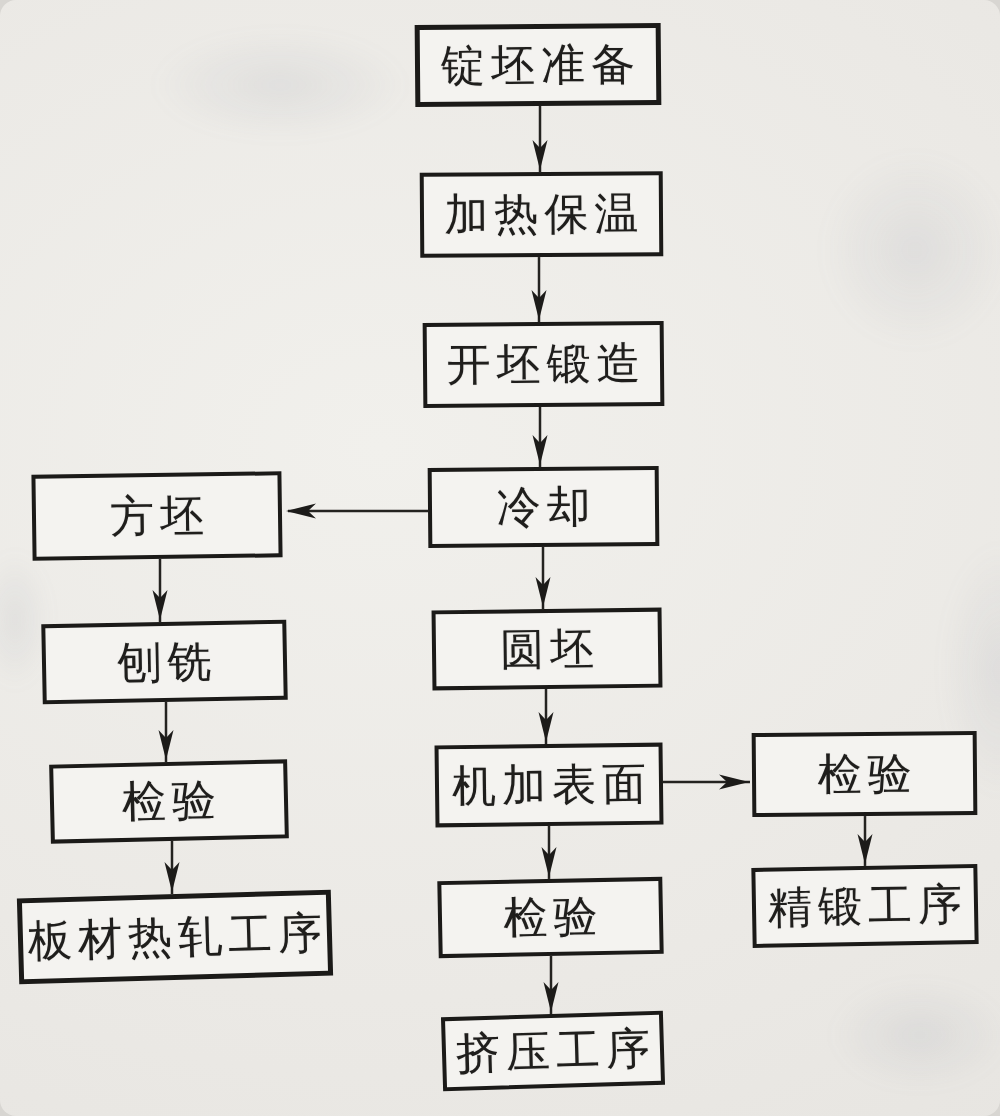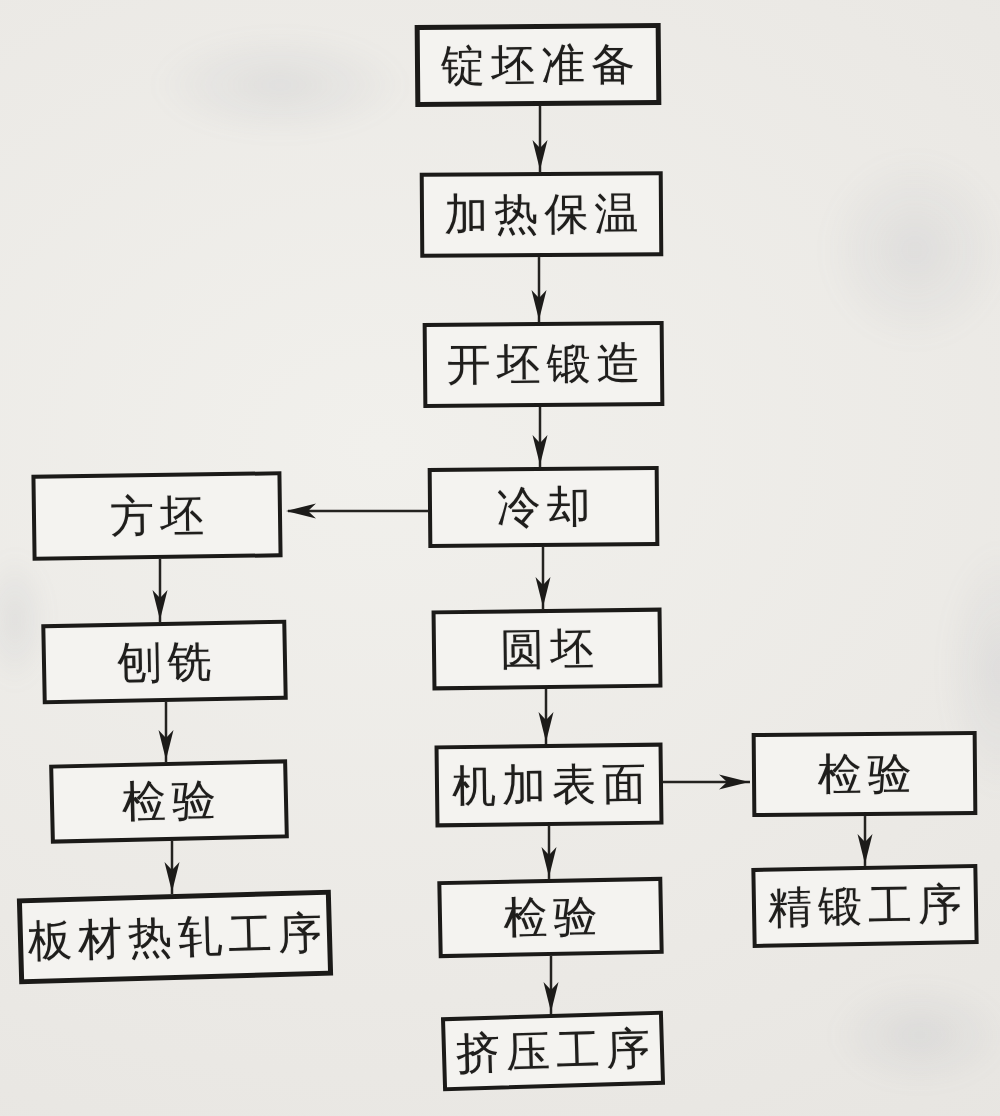--- a/index.html
+++ b/index.html
@@ -9,20 +9,21 @@
   }
   #page {
     position: relative;
     width: 1000px;
     height: 1116px;
     margin: 0 auto;
     overflow: hidden;
     background:
       radial-gradient(ellipse 130% 90% at 38% 40%, #f1f0ec 0%, #ebe9e5 55%, #e5e3df 100%);
     font-family: "DejaVu Sans", "Liberation Sans", sans-serif;
+    border-radius: 16px;
   }
   
   .smudge {
     position: absolute;
     pointer-events: none;
     filter: blur(9px);
     background: radial-gradient(ellipse at center, rgba(110,118,138,0.10) 0%, rgba(110,118,138,0.0) 70%);
   }
   .sm1 { left: 820px; top: 150px;  width: 190px; height: 200px; }
   .sm2 { left: 940px; top: 540px;  width: 120px; height: 260px; }

